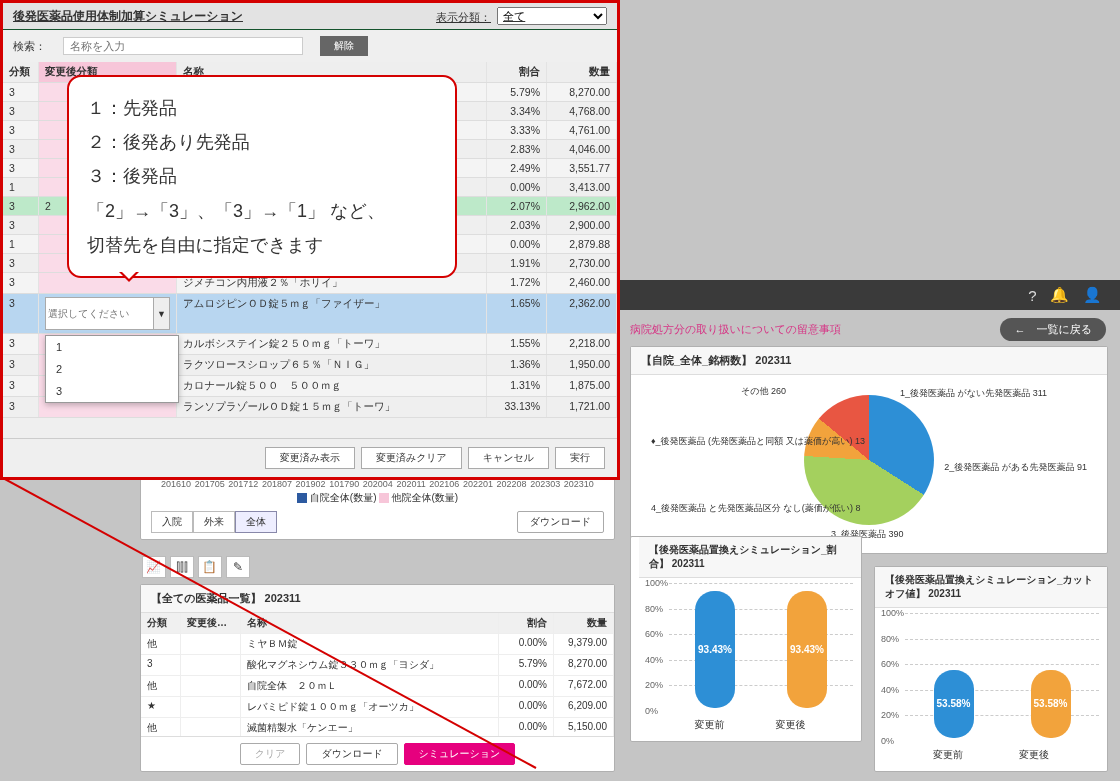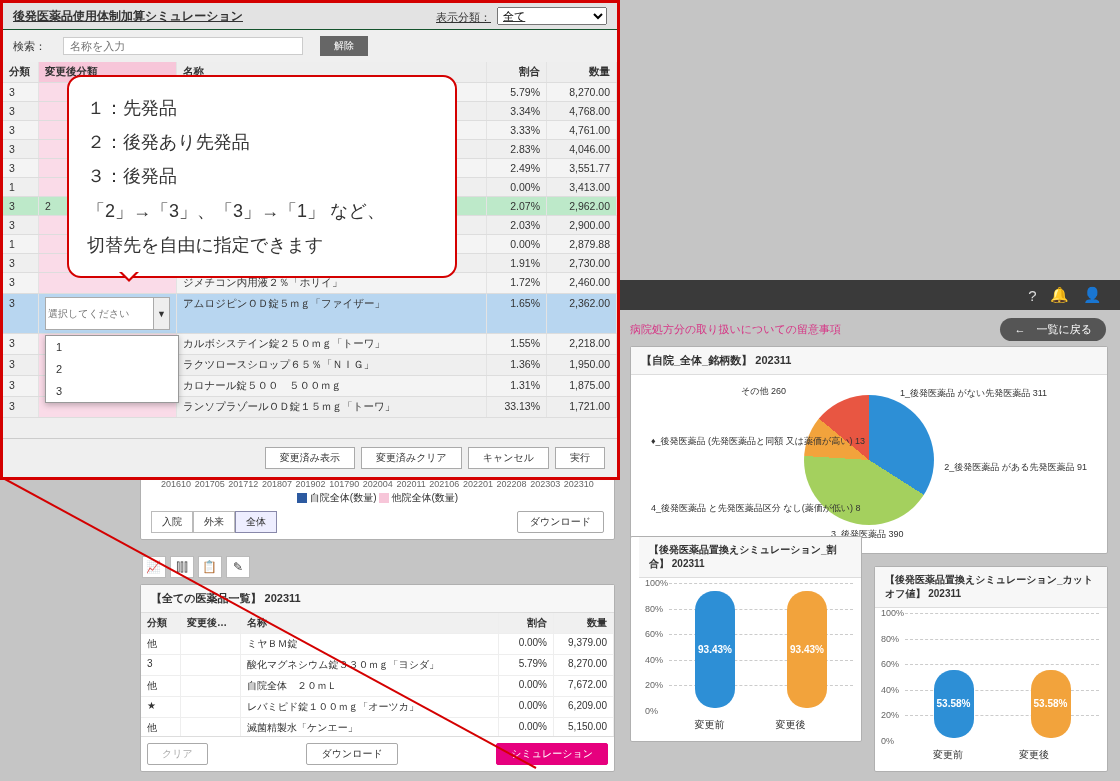--- a/index.html
+++ b/index.html
@@ -28,21 +28,21 @@
 
 .toolstrip { position: absolute; top: 556px; left: 140px; width: 475px; height: 24px; display: flex; gap: 4px; padding: 0 2px; }
 .toolbtn { width: 24px; height: 22px; border: 1px solid #bbb; background: #fff; display: flex; align-items: center; justify-content: center; font-size: 12px; cursor: pointer; }
 
 .drug-list { top: 584px; left: 140px; width: 475px; height: 188px; display: flex; flex-direction: column; }
 .table { flex: 1; overflow: hidden; font-size: 10px; }
 .table-head, .table-row { display: grid; grid-template-columns: 40px 60px 1fr 55px 60px; border-bottom: 1px solid #eee; }
 .table-head { background: #f0f0f0; font-weight: bold; }
 .table-head > div, .table-row > div { padding: 3px 6px; border-right: 1px solid #eee; white-space: nowrap; overflow: hidden; text-overflow: ellipsis; }
 .num-col { text-align: right; }
-.panel-footer { display: flex; gap: 6px; padding: 6px; justify-content: space-between; border-top: 1px solid #ddd; }
+.panel-footer { display: flex; gap: 6px; padding: 6px; justify-content: center; border-top: 1px solid #ddd; }
 .footer-btn { border: 1px solid #aaa; padding: 3px 14px; font-size: 10px; border-radius: 2px; background: #fff; cursor: pointer; }
 .footer-btn.primary { background: #e6007e; color: #fff; border-color: #e6007e; }
 .footer-btn.ghost { color: #aaa; }
 
 
 .pie-panel { top: 346px; left: 630px; width: 478px; height: 208px; }
 .pie-wrap { display: flex; align-items: center; justify-content: center; height: 170px; position: relative; }
 .pie { width: 130px; height: 130px; border-radius: 50%;
   background: conic-gradient(#2d8fd6 0 34%, #a4d05e 34% 76%, #f2a33c 76% 86%, #e85642 86% 100%);
   position: relative; }

